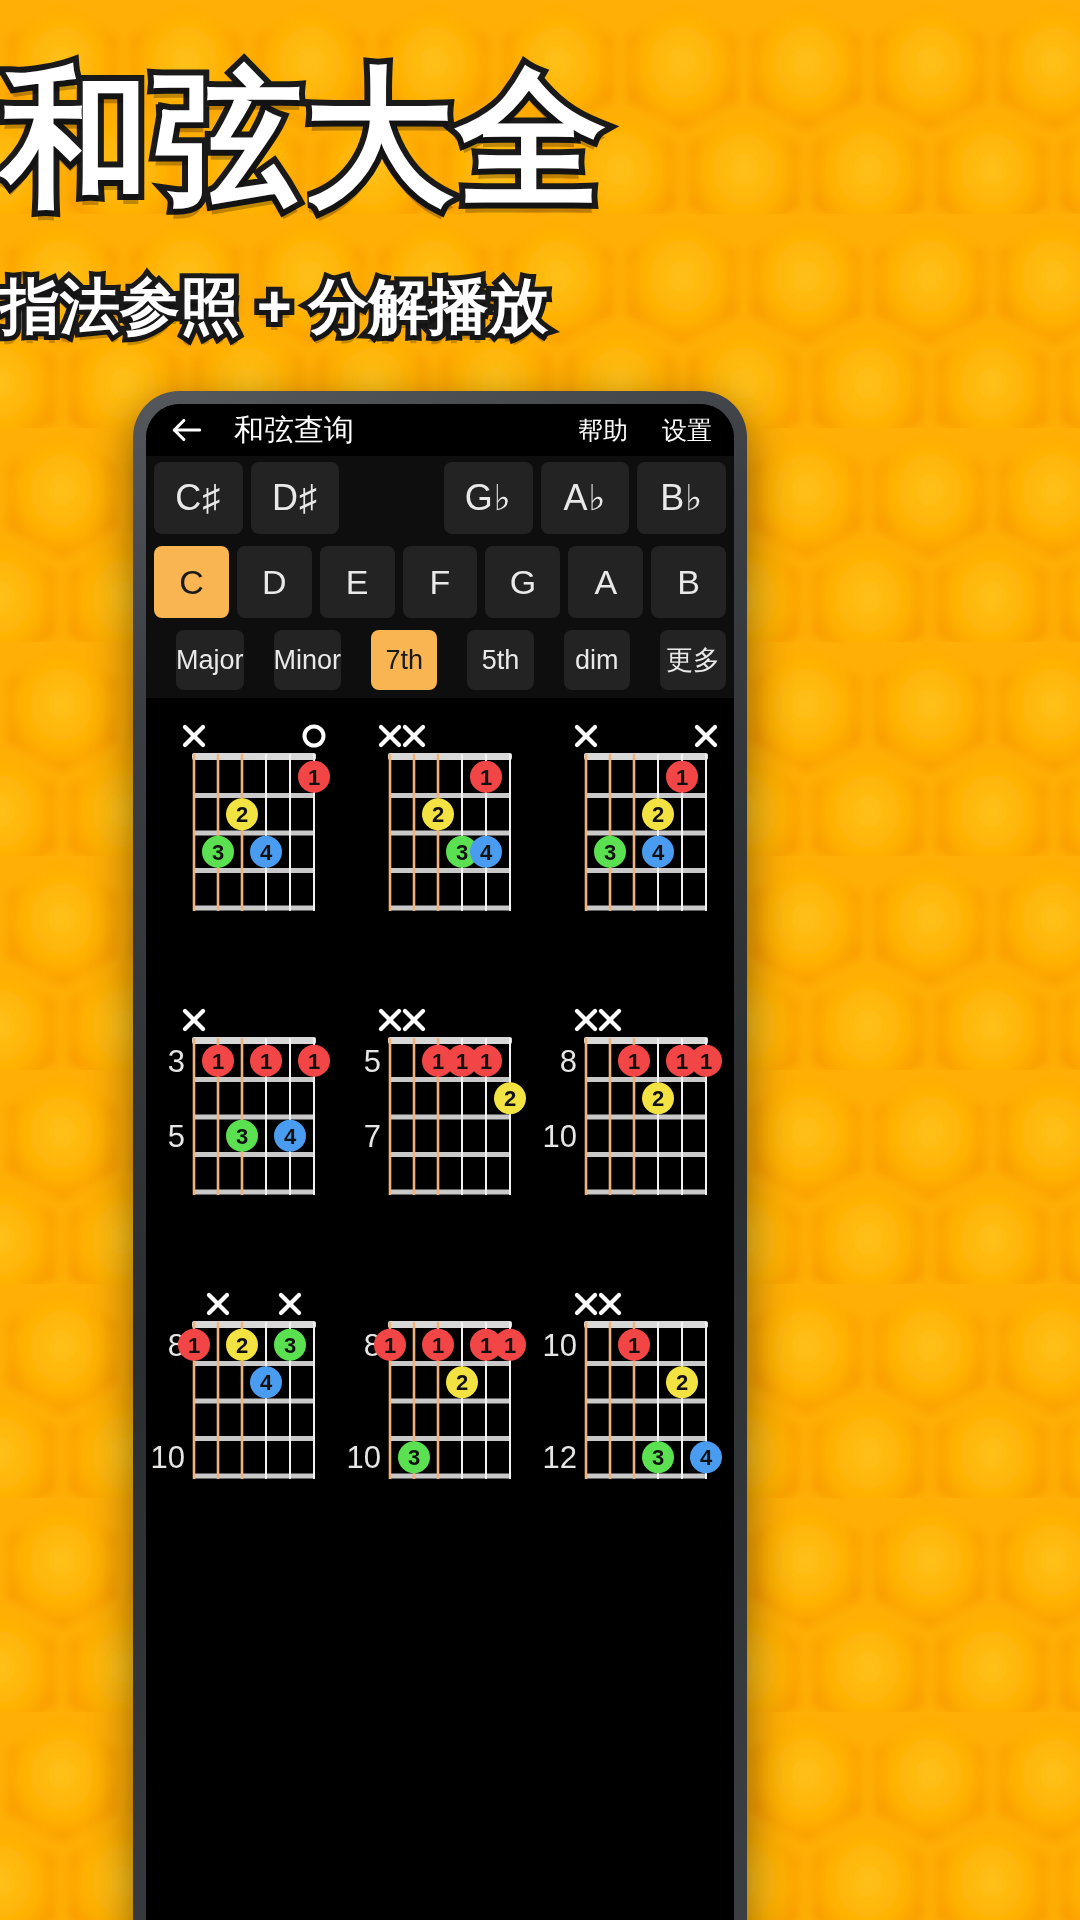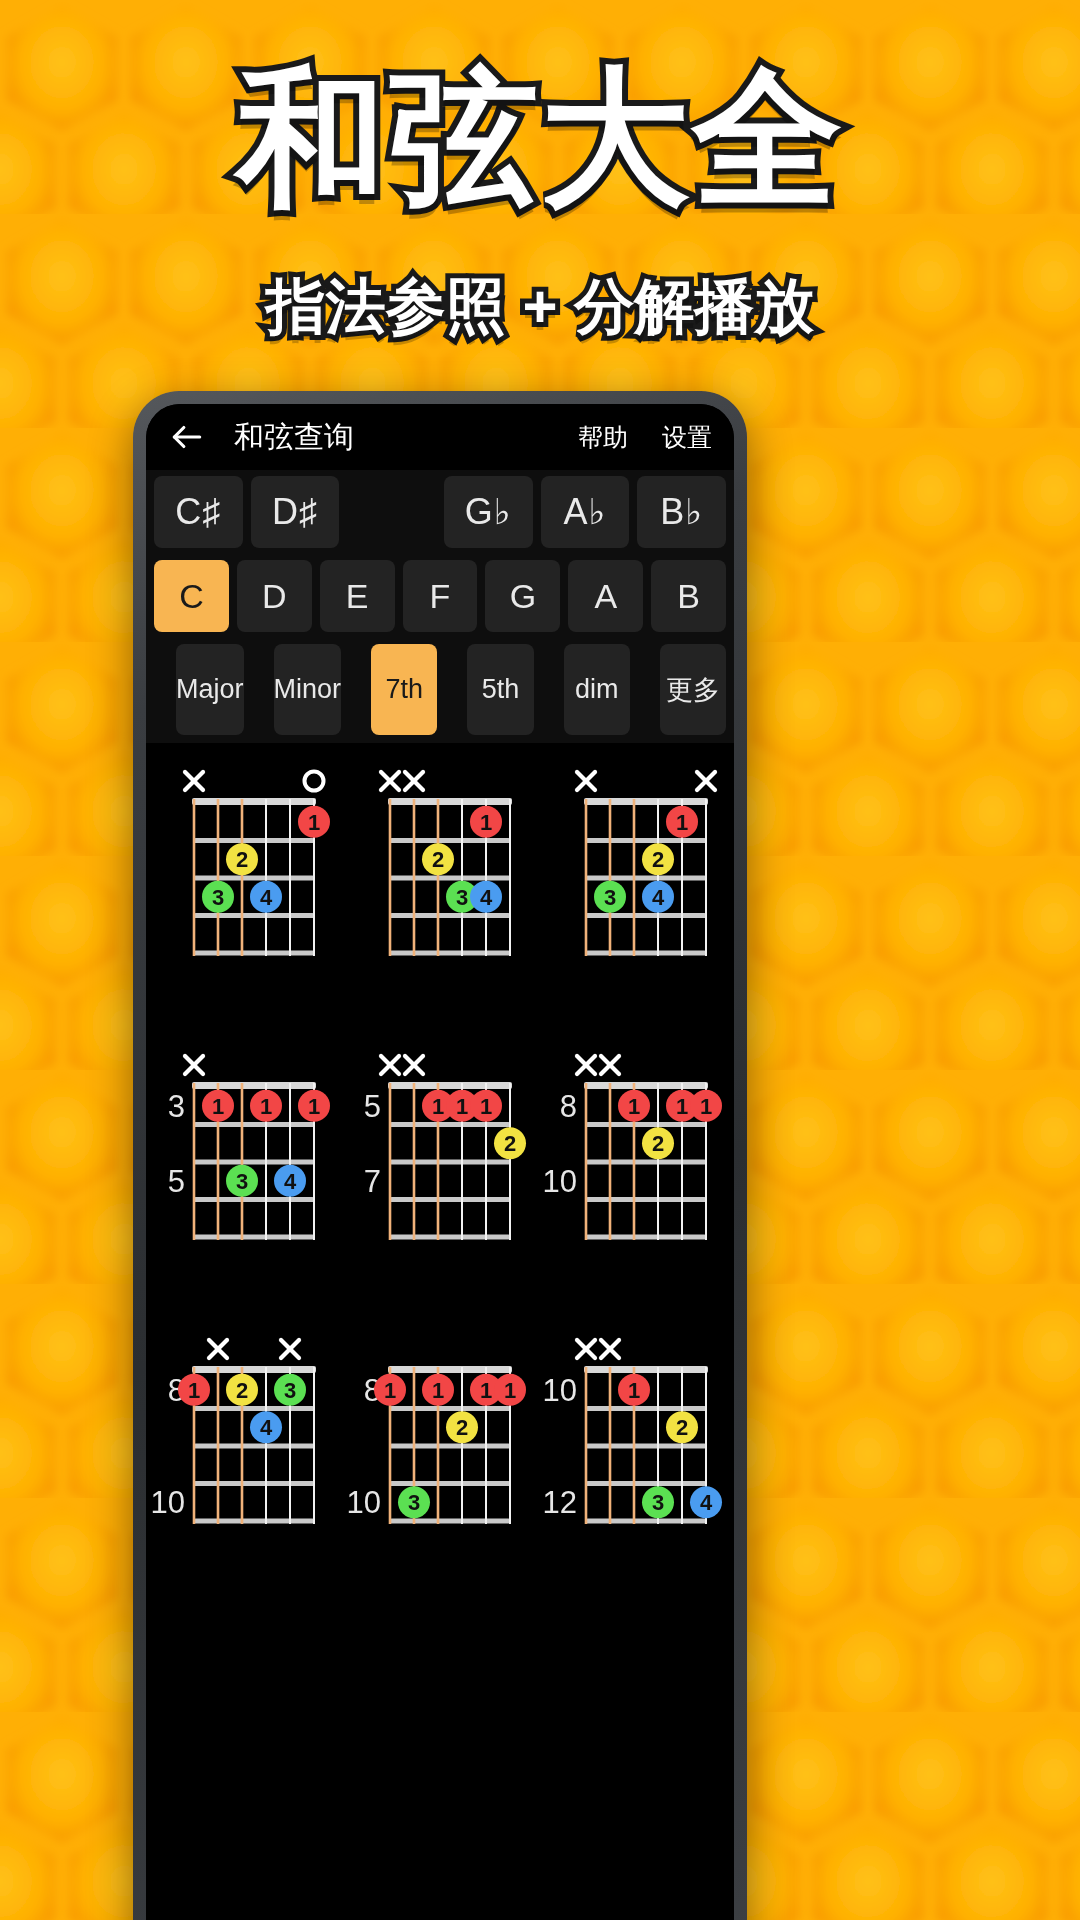--- a/index.html
+++ b/index.html
@@ -7,21 +7,21 @@
     width:1080px;height:1920px;overflow:hidden;
     font-family:"Liberation Sans","DejaVu Sans",sans-serif;
     background:#FFA300;position:relative;
   }
 
   
   #bg{position:absolute;inset:0;z-index:0;overflow:hidden;background:#FFA800;}
   #bg svg{position:absolute;inset:0;width:1080px;height:1920px;}
 
   
-  .promo{position:absolute;z-index:5;left:0;right:0;text-align:center;}
+  .promo{position:absolute;z-index:5;left:0;right:0;}
   .promo-title{
     top:60px;font-size:150px;line-height:1.05;font-weight:700;
     color:#ffffff;letter-spacing:2px;
     -webkit-text-stroke:12px #1a1a1a;paint-order:stroke fill;
     text-shadow:0 10px 0 rgba(0,0,0,.25);
   }
   .promo-sub{
     top:275px;font-size:60px;line-height:1.05;font-weight:700;color:#ffffff;
     -webkit-text-stroke:10px #1a1a1a;paint-order:stroke fill;
     text-shadow:0 8px 0 rgba(0,0,0,.22);
@@ -34,39 +34,39 @@
     background:linear-gradient(160deg,#55585c 0%,#3a3d41 18%,#2b2e31 55%,#3c3f43 100%);
     padding:13px 13px 0 13px;box-sizing:border-box;
     box-shadow:0 14px 44px rgba(0,0,0,.45);
   }
   #screen{
     width:100%;height:100%;border-radius:34px 34px 0 0;overflow:hidden;
     background:#000;position:relative;
   }
 
   
-  .appbar{height:66px;background:#000;display:flex;align-items:center;padding:0 22px;box-sizing:border-box;}
+  .appbar{height:52px;background:#000;display:flex;align-items:center;padding:0 22px;box-sizing:border-box;}
   .back-ico{width:38px;height:38px;flex:none;color:#fff;}
   .app-title{color:#fff;font-size:30px;margin-left:28px;font-weight:400;white-space:nowrap;}
   .appbar-spacer{flex:1;}
   .appbar-act{color:#fff;font-size:25px;margin-left:34px;white-space:nowrap;}
 
   
   .selarea{background:#0e0e0e;padding:0 0 2px 0;}
   .selrow{display:flex;gap:8px;padding:6px 8px;box-sizing:border-box;}
   .key{
     flex:1;height:72px;border-radius:8px;background:#232323;
     display:flex;align-items:center;justify-content:center;
     color:#e9e9e9;font-size:34px;box-sizing:border-box;
   }
   .key.ghost{background:transparent;}
   .key.sel{background:#F7B košt;}
   .key.sel{background:#F8B552;color:#1a1a1a;}
   .row-acc .key{font-size:36px;letter-spacing:1px;}
-  .row-qual .key{font-size:27px;height:91px;margin-left:22px;}
+  .row-qual .key{font-size:27px;height:60px;margin-left:22px;}
 
   
   .chordgrid{
     background:#000;padding:14px 6px 0 6px;
     display:grid;grid-template-columns:repeat(3,1fr);
     row-gap:14px;box-sizing:border-box;
   }
   .chordcell{position:relative;height:270px;}
   .chordcell svg{display:block;margin:0 auto;}
 </style>

